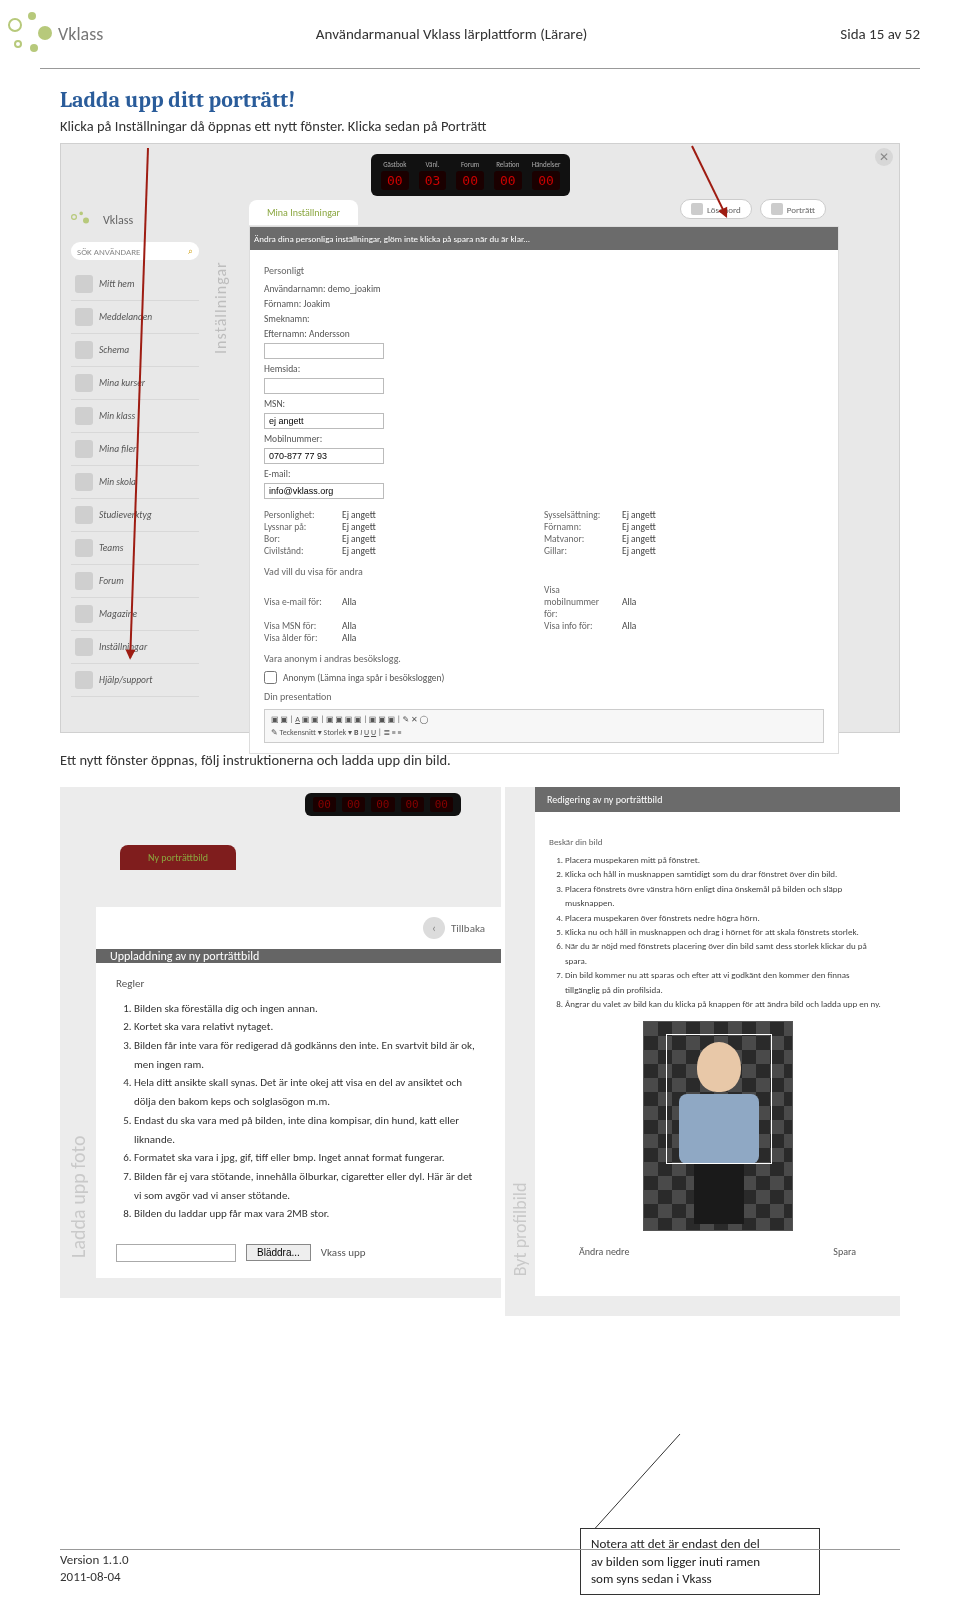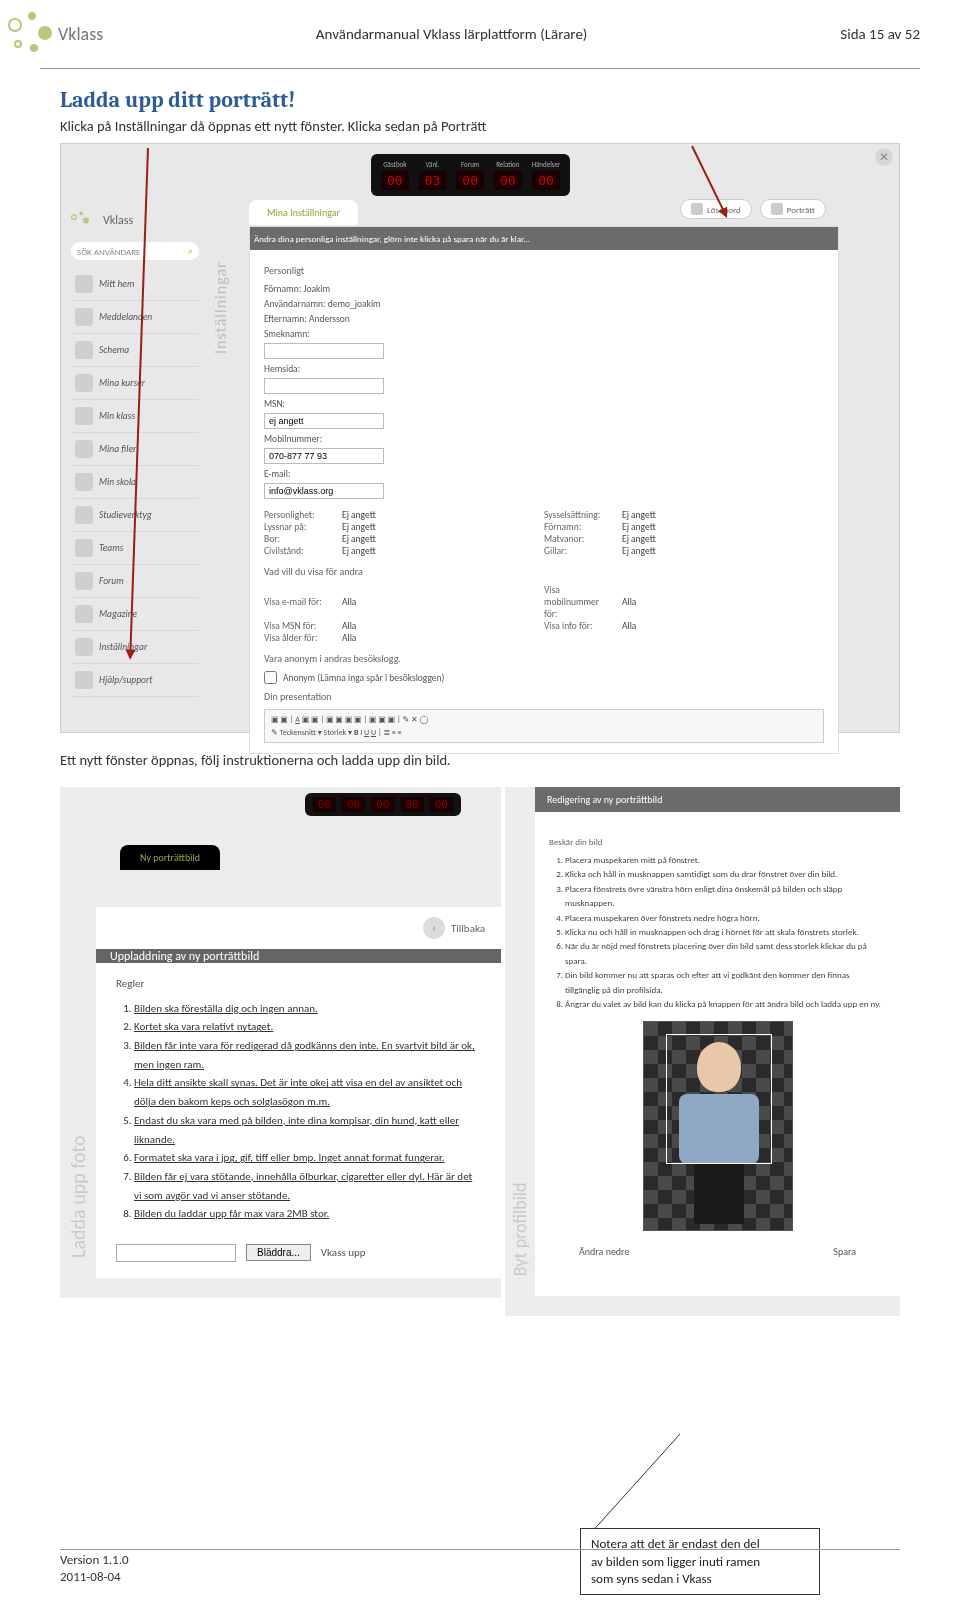--- a/index.html
+++ b/index.html
@@ -155,22 +155,22 @@
     position:absolute; right:40px; top:6px;
     background:#111; border-radius:6px; padding:4px 8px;
     display:flex; gap:6px;
   }
   .leds2 .l2 {
     background:#1a0000;color:#800;font-family:monospace;font-size:11px;
     padding:1px 5px;border-radius:2px;
   }
   .shot2-head .tab-ny {
     position:absolute; left:60px; top:58px;
-    background:#000000; border-radius:8px 8px 0 0;
-    padding:6px 20px; font-size:10px; color:#8aa63f;
+    background:#7f1d1d; border-radius:8px 8px 0 0;
+    padding:6px 28px; font-size:10px; color:#8aa63f;
   }
   .shot2-body {
     background:#ececec; display:flex; padding:0 0 20px 0;
   }
   .vtab-ladda {
     color:#c9c9c9; font-size:20px;
     writing-mode:vertical-rl; transform:rotate(180deg);
     padding:20px 6px 0 6px;
   }
   .upload-panel {
@@ -182,21 +182,21 @@
   }
   .tillbaka .circ{width:22px;height:22px;border-radius:50%;background:#dcdcdc;
     display:flex;align-items:center;justify-content:center;color:#888;font-size:12px;}
   .upload-panel .dark-bar2{
     background:#656565;color:#fff;font-size:12px;padding:0 14px;
   }
   .rules-list{
     background:#fff;color:#333;font-size:11px;padding:12px 20px;
     line-height:1.7;
   }
-  .rules-list ol{padding-left:18px;text-decoration:underline;}
+  .rules-list ol{padding-left:18px;}
   .upload-row{
     padding:8px 20px 16px 20px;display:flex;align-items:center;gap:10px;
     font-size:11px;
   }
   .upload-row .fbox{width:120px;height:18px;border:1px solid #aaa;background:#fff;}
   .upload-row .bladdra{
     border:1px solid #888;background:#eee;font-size:10px;padding:2px 10px;
   }
 
   .shot2-right {
@@ -395,24 +395,24 @@
               <span>Lösenord</span>
             </div>
         <div class="pill-btn">
               <span class="picon"></span>
               <span>Porträtt</span>
             </div>
       </div>
       <div class="dark-bar">Ändra dina personliga inställningar, glöm inte klicka på spara när du är klar...</div>
       <div class="form-area">
         <div class="sect">Personligt</div>
+        <div class="kv"><span>Användarnamn:</span> <span>demo_joakim</span></div>
         <div class="kv"><span>Förnamn:</span> <span>Joakim</span></div>
-        <div class="kv"><span>Användarnamn:</span> <span>demo_joakim</span></div>
+        <div class="kv">Smeknamn:</div>
         <div class="kv"><span>Efternamn:</span> <span>Andersson</span></div>
-        <div class="kv">Smeknamn:</div>
         <input class="txt-input" style="">
         <div class="kv">Hemsida:</div>
         <input class="txt-input" style="">
         <div class="kv">MSN:</div>
         <input class="txt-input" value="ej angett" style="">
         <div class="kv">Mobilnummer:</div>
         <input class="txt-input" value="070-877 77 93" style="">
         <div class="kv">E-mail:</div>
         <input class="txt-input" value="info@vklass.org" style="">
 

